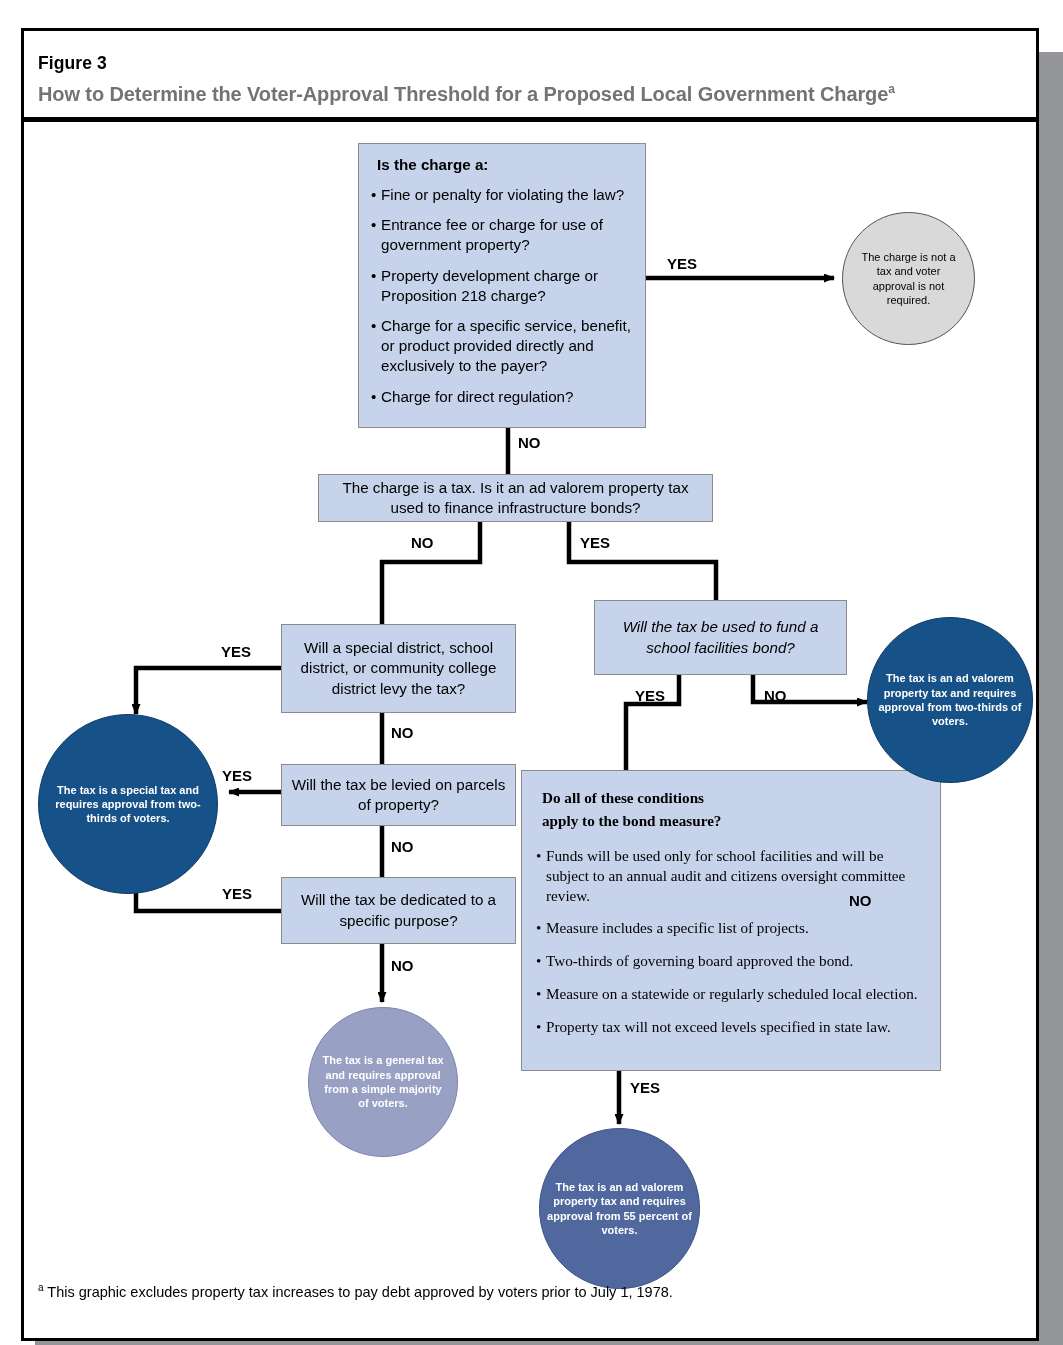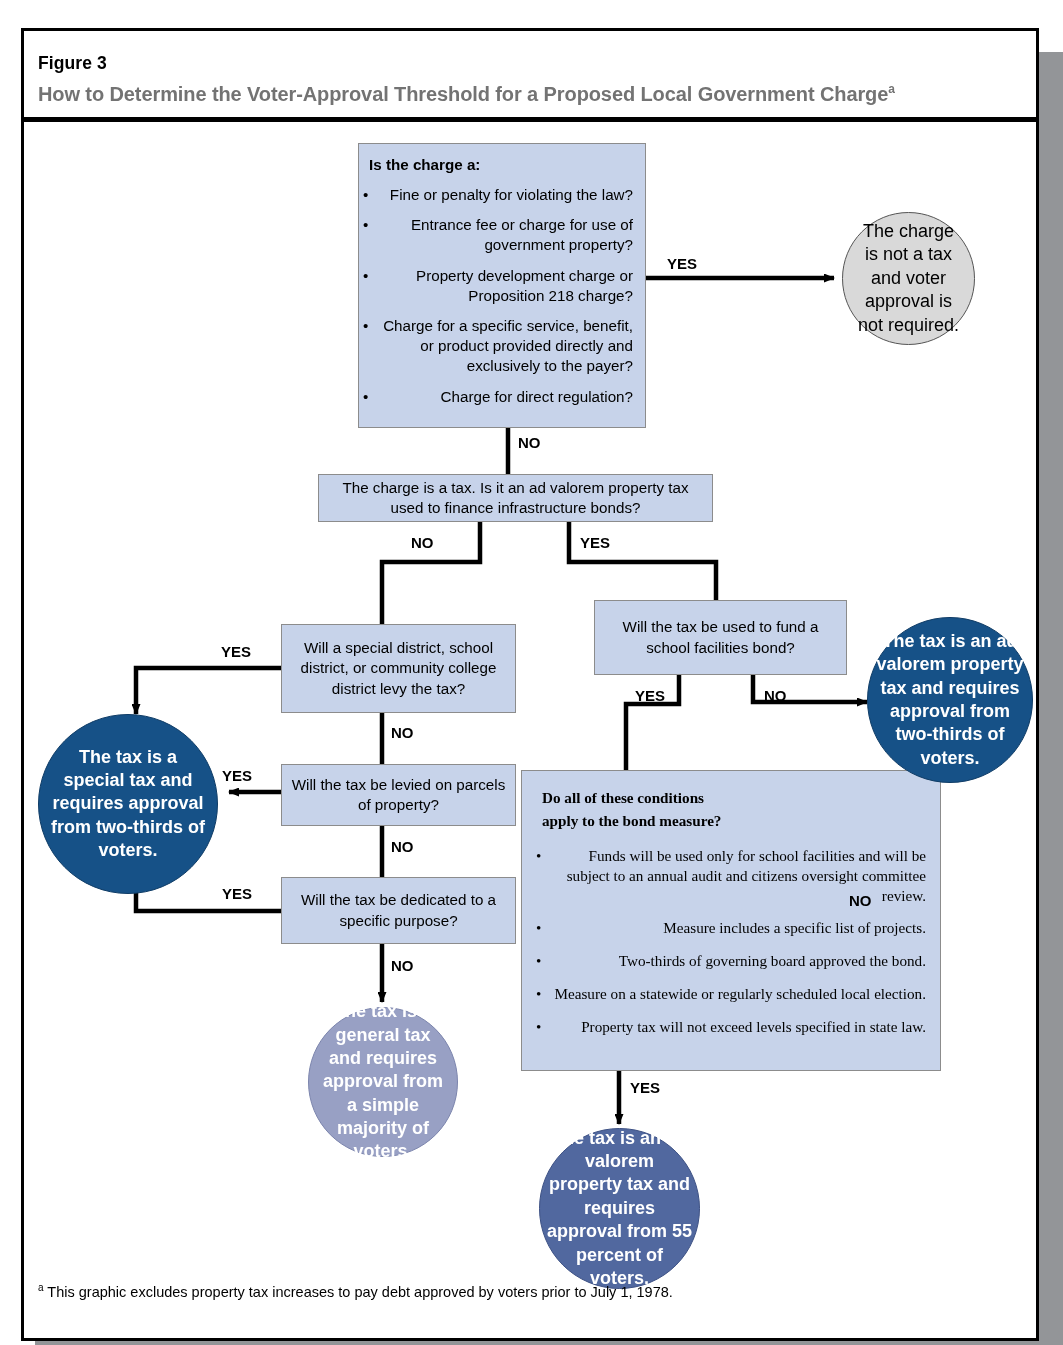--- a/index.html
+++ b/index.html
@@ -119,21 +119,21 @@
     text-align: center;
   }
   .box-left {
     text-align: left;
     align-items: flex-start;
     justify-content: flex-start;
   }
   .circle {
     border-radius: 50%;
     text-align: center;
-    font-size: 18px;
+    font-size: 11px;
     line-height: 1.3;
   }
   .circle-gray {
     background: #d9d9d9;
     border: 1px solid #555555;
     color: #000000;
   }
   .circle-darkblue {
     background: #165187;
     border: 1px solid #0f3c66;
@@ -148,21 +148,21 @@
   }
   .circle-lilac {
     background: #98a0c4;
     border: 1px solid #7c85ad;
     color: #ffffff;
     font-weight: bold;
   }
 
   
   .box-inner {
-    padding: 10px 12px 8px 4px;
+    padding: 10px 12px 8px 12px;
     width: 100%;
     box-sizing: border-box;
   }
   .box-head {
     font-weight: bold;
     font-size: 15.2px;
     margin: 2px 0 10px 6px;
     line-height: 1.22;
   }
   .bullet-row {
@@ -170,21 +170,21 @@
     margin-bottom: 11px;
     font-size: 15.2px;
     line-height: 1.3;
   }
   .bullet-row:last-child { margin-bottom: 0; }
   .bullet-dot {
     width: 10px;
     flex: 0 0 10px;
     text-align: left;
   }
-  .bullet-txt { flex: 1 1 auto; text-align: right; }
+  .bullet-txt { flex: 1 1 auto; }
 
   
   .edge-label {
     position: absolute;
     font-size: 15px;
     font-weight: bold;
     color: #000000;
     white-space: nowrap;
   }
 
@@ -297,21 +297,21 @@
       </div>
 
       <div class="node box" style="left:257px; top:642px; width:235px; height:62px; padding:0 8px;">
         <span>Will the tax be levied on parcels of property?</span>
       </div>
 
       <div class="node box" style="left:257px; top:755px; width:235px; height:67px; padding:4px 8px;">
         <span>Will the tax be dedicated to a specific purpose?</span>
       </div>
 
-      <div class="node box" style="left:570px; top:478px; width:253px; height:75px; padding:15px 8px;">
+      <div class="node box" style="left:570px; top:478px; width:253px; height:75px; padding:15px 8px;font-style:italic;">
         <span>Will the tax be used to fund a school facilities bond?</span>
       </div>
 
       <div class="node box box-left" style="left:497px; top:648px; width:420px; height:301px;font-family:Liberation Serif, serif;">
         <div class="box-inner" style="padding:16px 14px 10px 14px;">
           <div class="box-head" style="margin-bottom:4px;">Do all of these conditions</div>
           <div class="box-head" style="margin-top:0; margin-bottom:16px;">apply to the bond measure?</div>
           <div class="bullet-row" style="margin-bottom:13px;">
             <span class="bullet-dot">•</span>
             <span class="bullet-txt">Funds will be used only for school facilities and will be subject to an annual audit and citizens oversight committee review.</span>

